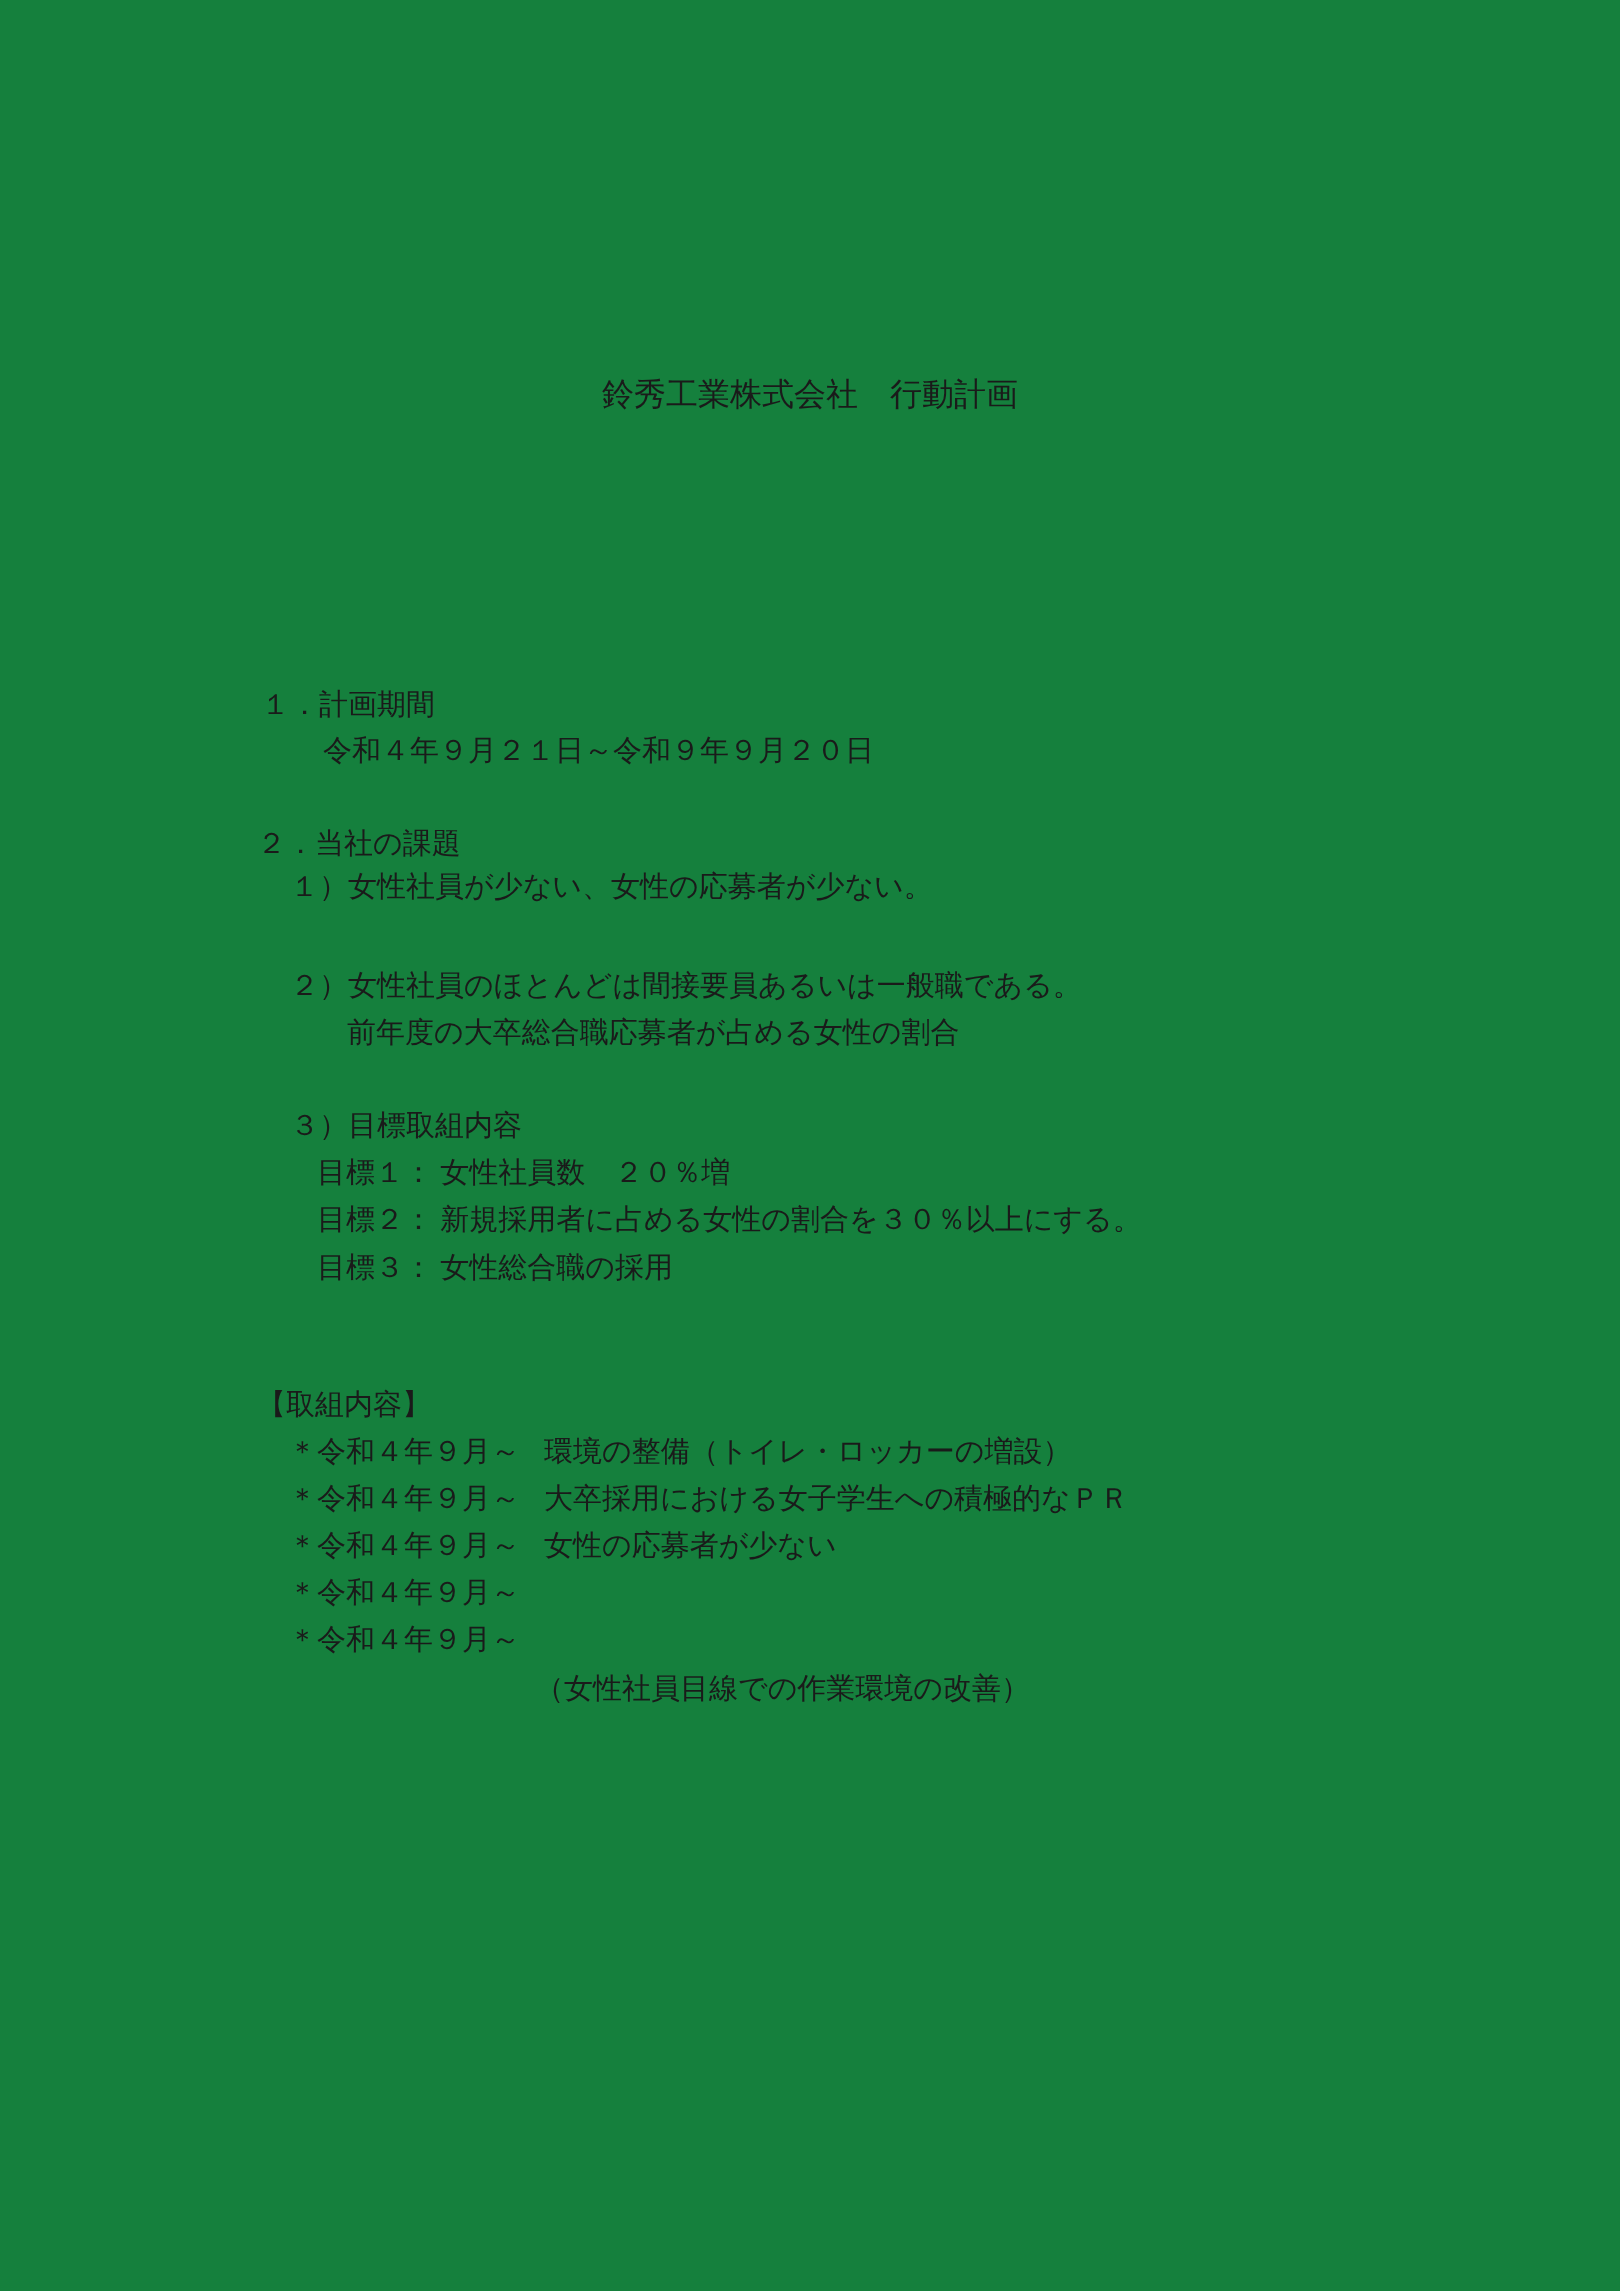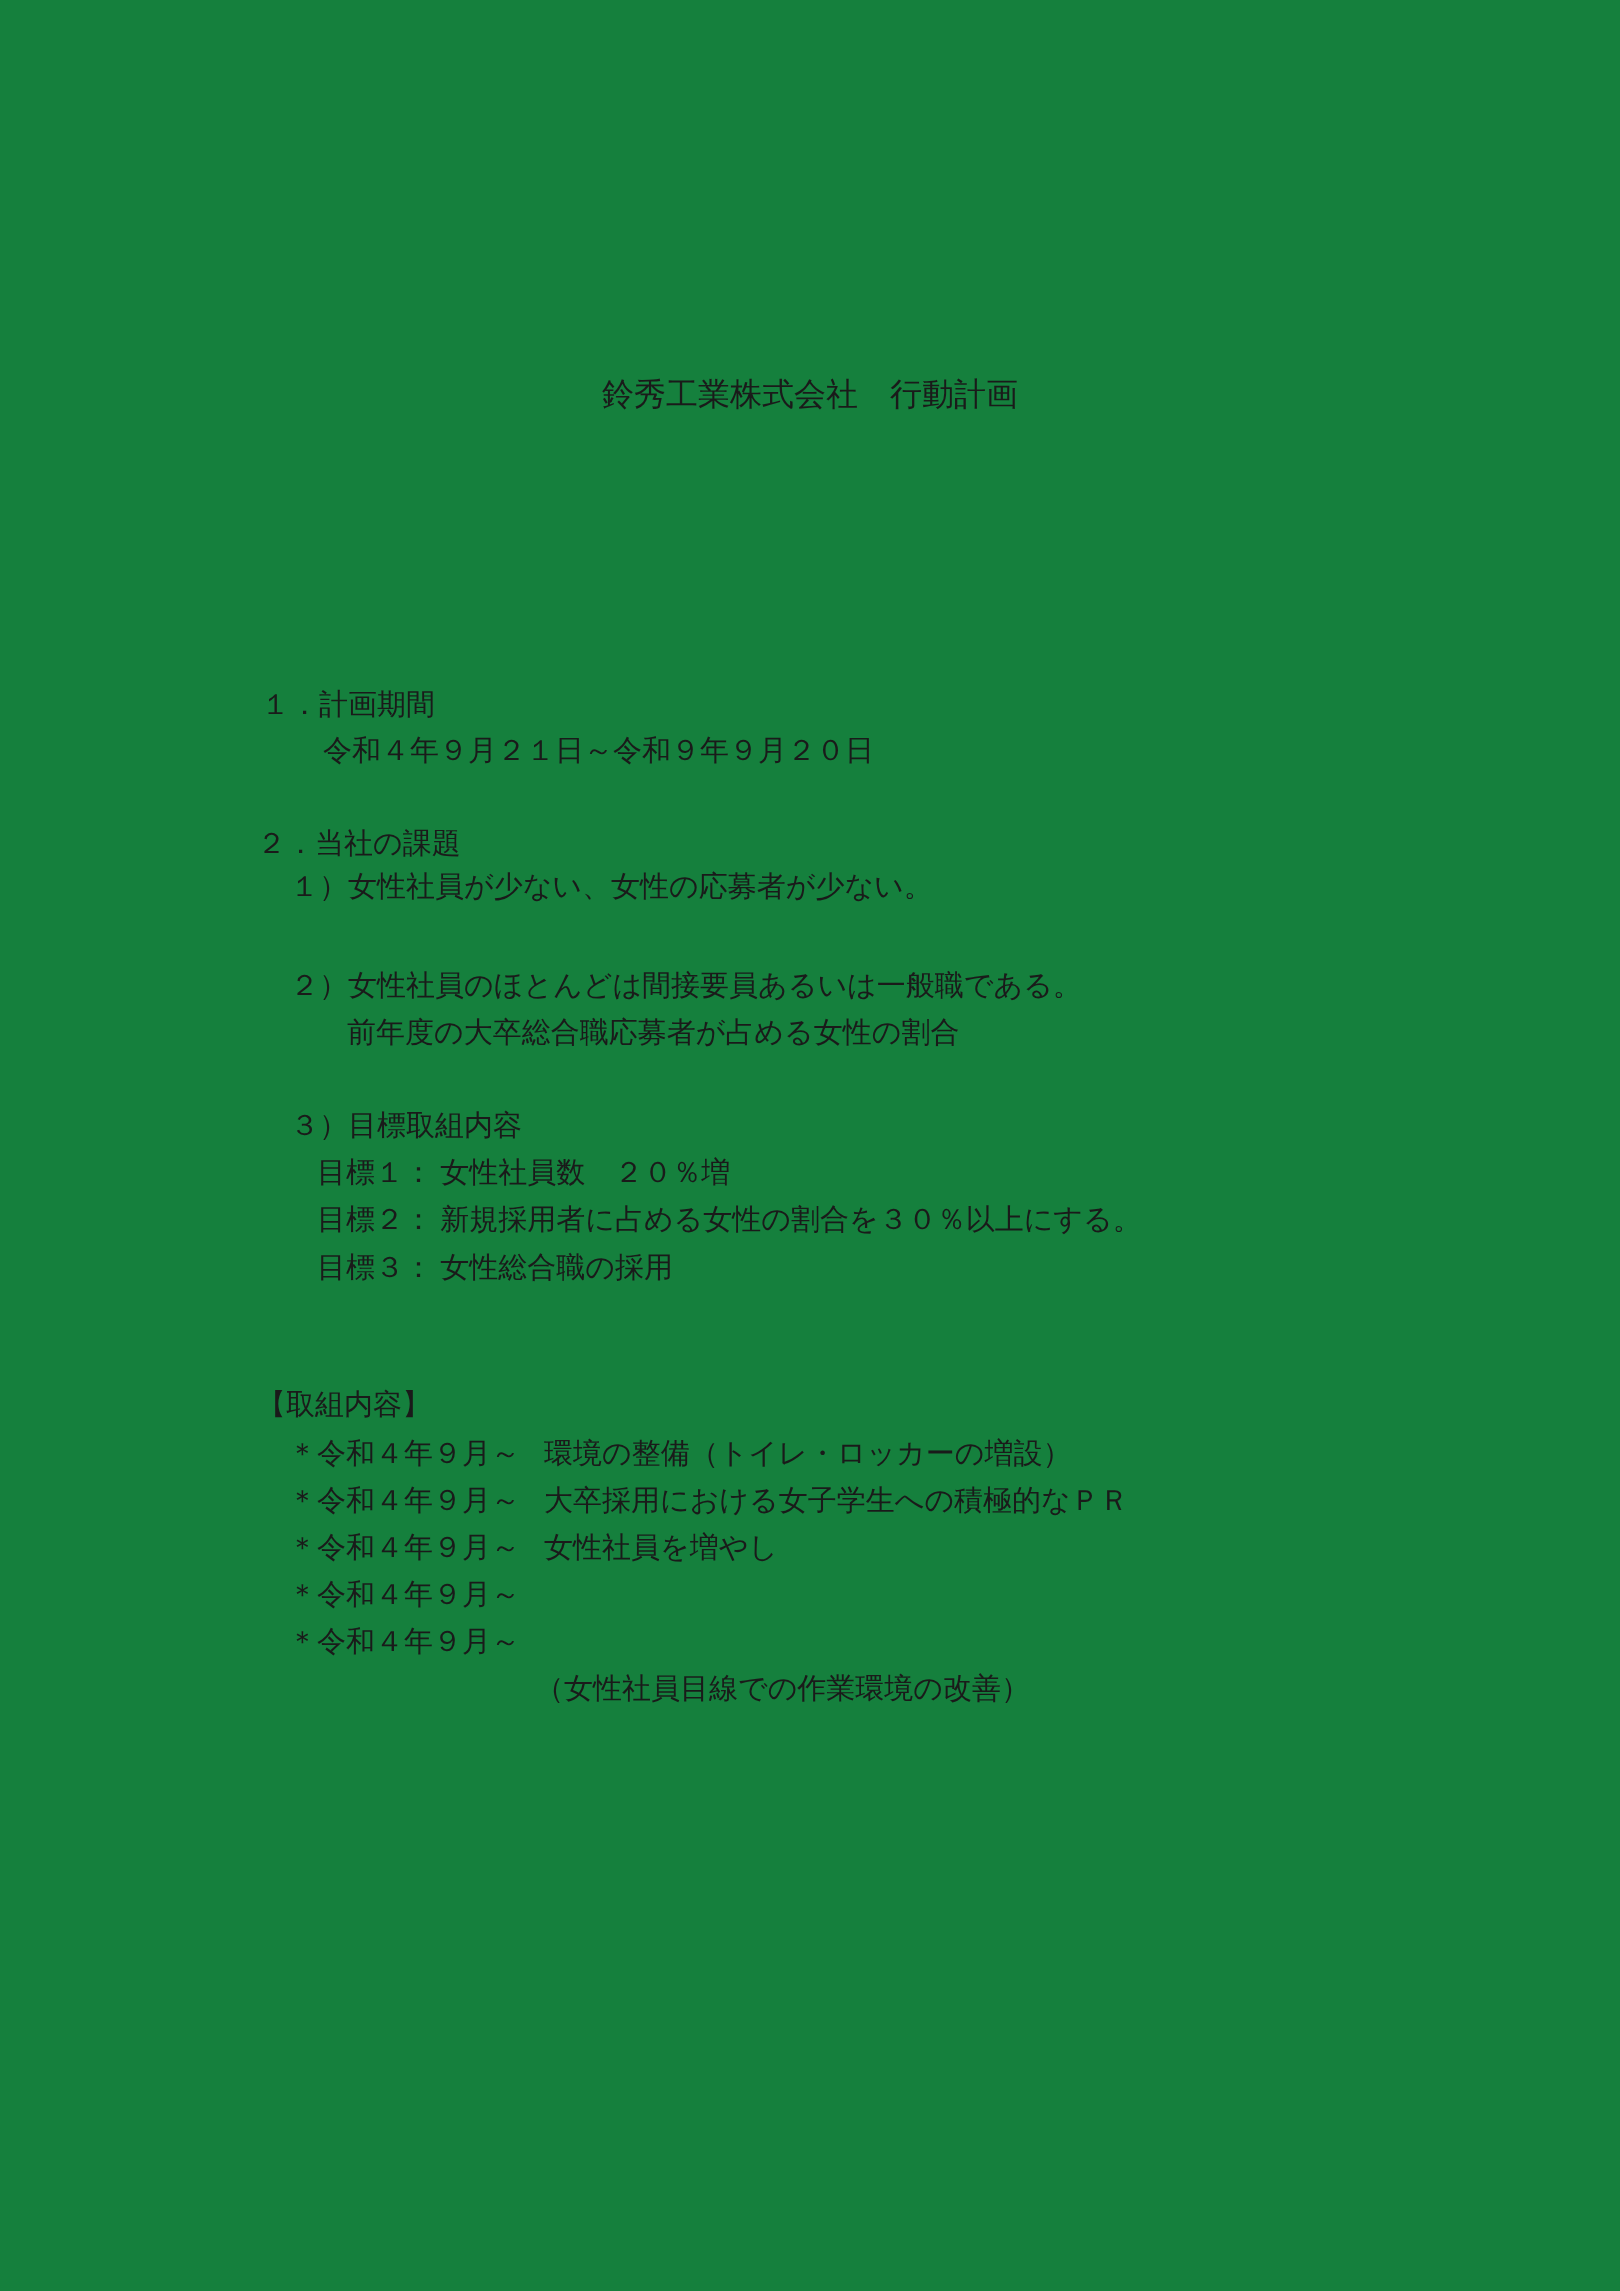--- a/index.html
+++ b/index.html
@@ -31,20 +31,21 @@
     white-space:normal;
     word-break:break-all;
   }
   .item-row{
     position:absolute;
     left:288px;
     display:flex;
     font-size:29px;
     line-height:1;
     white-space:pre;
+    font-family:Liberation Mono, monospace;
   }
   .item-date{
     width:256px;
     flex:0 0 256px;
   }
 </style>
 </head>
 <body>
 
 <div class="page">
@@ -70,21 +71,21 @@
   <div class="item-row" style="top:1439px;">
     <span class="item-date">＊令和４年９月～</span>
     <span>環境の整備（トイレ・ロッカーの増設）</span>
   </div>
   <div class="item-row" style="top:1486px;">
     <span class="item-date">＊令和４年９月～</span>
     <span>大卒採用における女子学生への積極的なＰＲ</span>
   </div>
   <div class="item-row" style="top:1533px;">
     <span class="item-date">＊令和４年９月～</span>
-    <span>女性社員を増やし</span>
+    <span>女性の応募者が少ない</span>
   </div>
   <div class="item-row" style="top:1580px;">
     <span class="item-date">＊令和４年９月～</span>
   </div>
   <div class="item-row" style="top:1627px;">
     <span class="item-date">＊令和４年９月～</span>
   </div>
 
   <div class="ln" style="left:535px;top:1674px;">（女性社員目線での作業環境の改善）</div>
 

